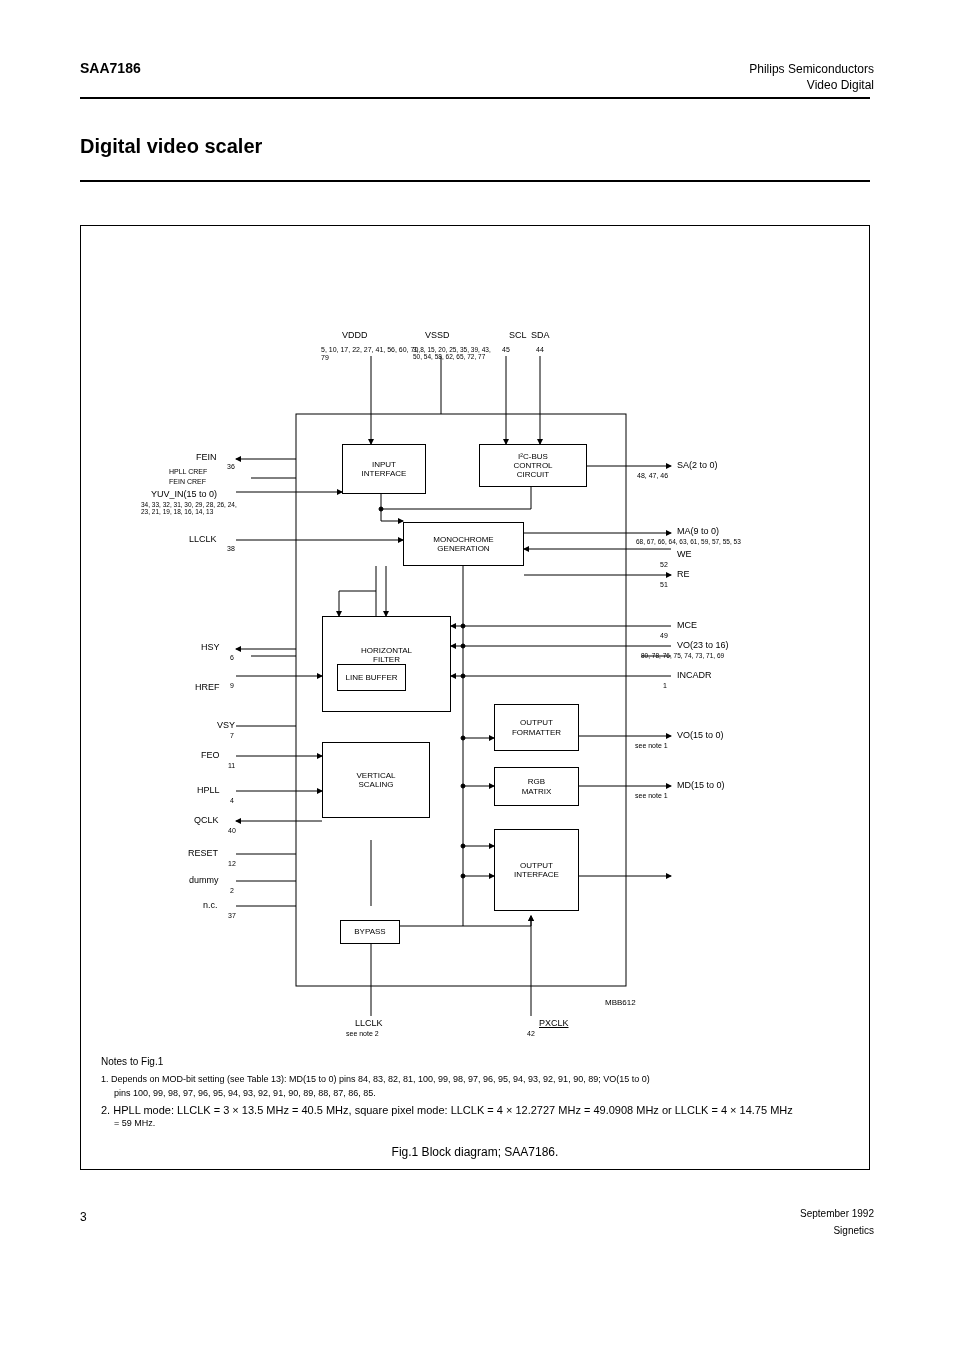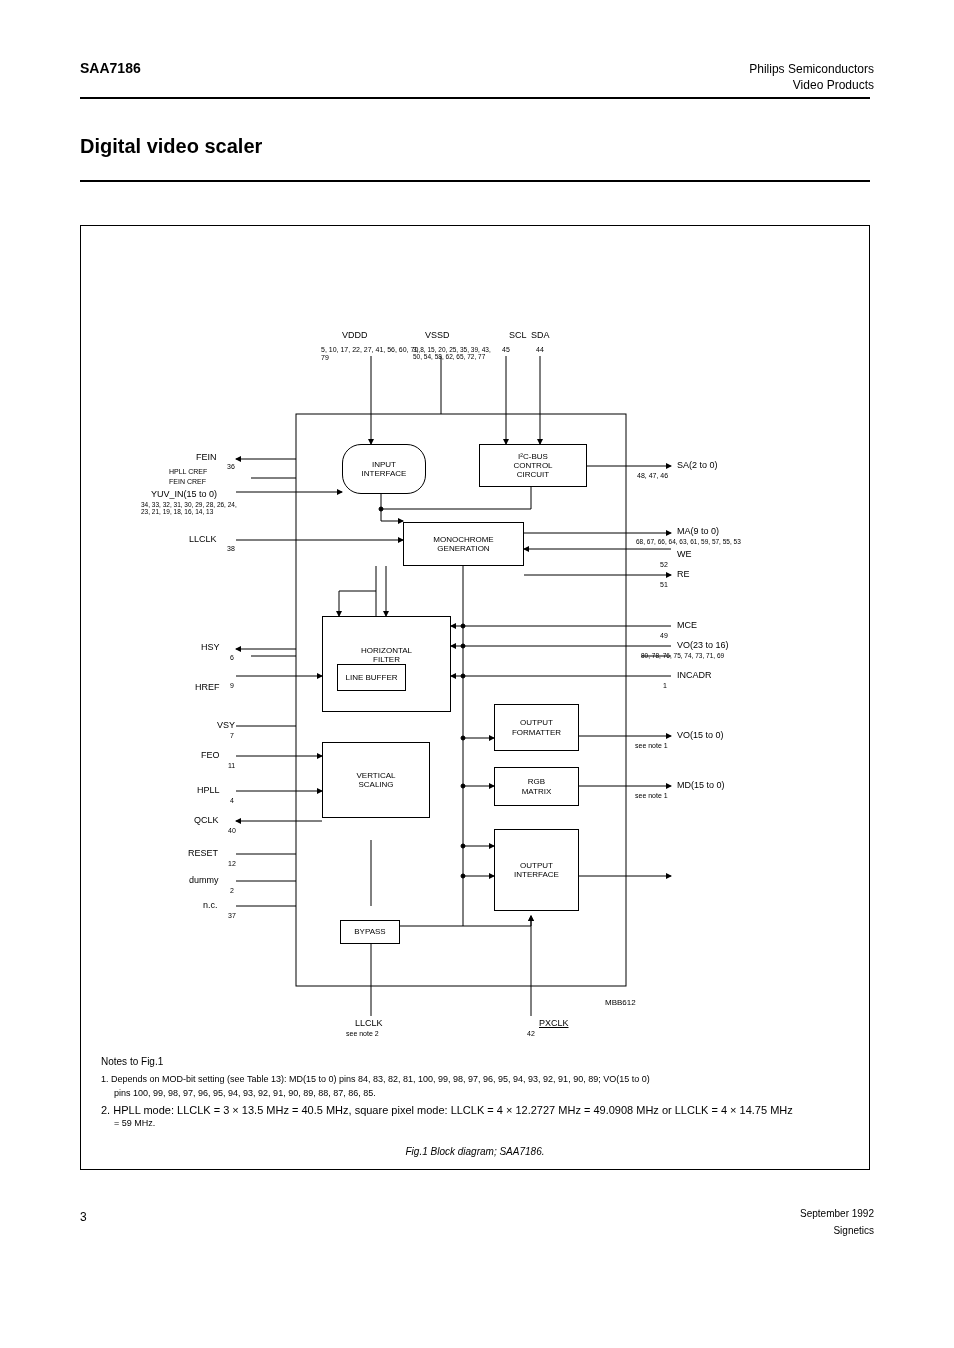--- a/index.html
+++ b/index.html
@@ -99,21 +99,21 @@
     right: 80px;
     font-size: 10px;
   }
   svg { position: absolute; top:0; left:0; }
 </style>
 </head>
 <body>
 
 <div class="page-title">SAA7186</div>
 <div class="page-subtitle1">Philips Semiconductors</div>
-<div class="page-subtitle2">Video Products</div>
+<div class="page-subtitle2">Video Digital</div>
 <div class="hr-top"></div>
 
 <div class="mid-title">Digital video scaler</div>
 <div class="hr-mid"></div>
 
 <div class="outer-frame">
   <div class="diagram">
 
     <svg width="790" height="945" viewBox="0 0 790 945">
       <defs>
@@ -219,21 +219,21 @@
 
     <div class="lbl" style="left:261px; top:104px;">VDDD</div>
     <div class="lbl" style="left:240px; top:120px; font-size:7px; width:100px;">5, 10, 17, 22, 27, 41, 56, 60, 70, 79</div>
     <div class="lbl" style="left:344px; top:104px;">VSSD</div>
     <div class="lbl" style="left:332px; top:120px; font-size:6.5px; width:85px;">3, 8, 15, 20, 25, 35, 39, 43, 50, 54, 58, 62, 65, 72, 77</div>
     <div class="lbl" style="left:428px; top:104px;">SCL</div>
     <div class="lbl" style="left:421px; top:120px; font-size:7px;">45</div>
     <div class="lbl" style="left:450px; top:104px;">SDA</div>
     <div class="lbl" style="left:455px; top:120px; font-size:7px;">44</div>
 
-    <div class="box" style="left:261px; top:218px; width:84px; height:50px; white-space:pre-line;border-radius:19px;">INPUT
+    <div class="box" style="left:261px; top:218px; width:84px; height:50px; white-space:pre-line;">INPUT
 INTERFACE</div>
     <div class="box" style="left:398px; top:218px; width:108px; height:43px; white-space:pre-line;">I²C-BUS
 CONTROL
 CIRCUIT</div>
     <div class="box" style="left:322px; top:296px; width:121px; height:44px; white-space:pre-line;">MONOCHROME
 GENERATION</div>
     <div class="box" style="left:241px; top:390px; width:129px; height:96px; white-space:pre-line;">HORIZONTAL
 FILTER
 AND
 SCALING</div>
@@ -300,19 +300,19 @@
     <div class="lbl" style="left:446px; top:804px; font-size:7px;">42</div>
 
     <div class="lbl" style="left:524px; top:772px; font-size:8px;">MBB612</div>
 
     <div class="lbl bold" style="left:20px; top:830px; font-size:10px;">Notes to Fig.1</div>
     <div class="lbl" style="left:20px; top:848px; font-size:9px; width:750px;">1. Depends on MOD-bit setting (see Table 13): MD(15 to 0) pins 84, 83, 82, 81, 100, 99, 98, 97, 96, 95, 94, 93, 92, 91, 90, 89; VO(15 to 0)</div>
     <div class="lbl" style="left:33px; top:862px; font-size:9px; width:740px;">pins 100, 99, 98, 97, 96, 95, 94, 93, 92, 91, 90, 89, 88, 87, 86, 85.</div>
     <div class="lbl" style="left:20px; top:878px; font-size:11px; width:750px;">2. HPLL mode: LLCLK = 3 × 13.5 MHz = 40.5 MHz, square pixel mode: LLCLK = 4 × 12.2727 MHz = 49.0908 MHz or LLCLK = 4 × 14.75 MHz</div>
     <div class="lbl" style="left:33px; top:892px; font-size:9px; width:740px;">= 59 MHz.</div>
 
-    <div class="lbl" style="left:0; right:0; top:920px; text-align:center; font-size:10px;font-style:italic;">Fig.1  Block diagram; SAA7186.</div>
+    <div class="lbl" style="left:0; right:0; top:920px; text-align:center; font-size:12px;">Fig.1  Block diagram; SAA7186.</div>
   </div>
 </div>
 
 <div class="footer-date">September 1992</div>
 <div class="page-num">3</div>
 <div class="company">Signetics</div>
 
 </body></html>

